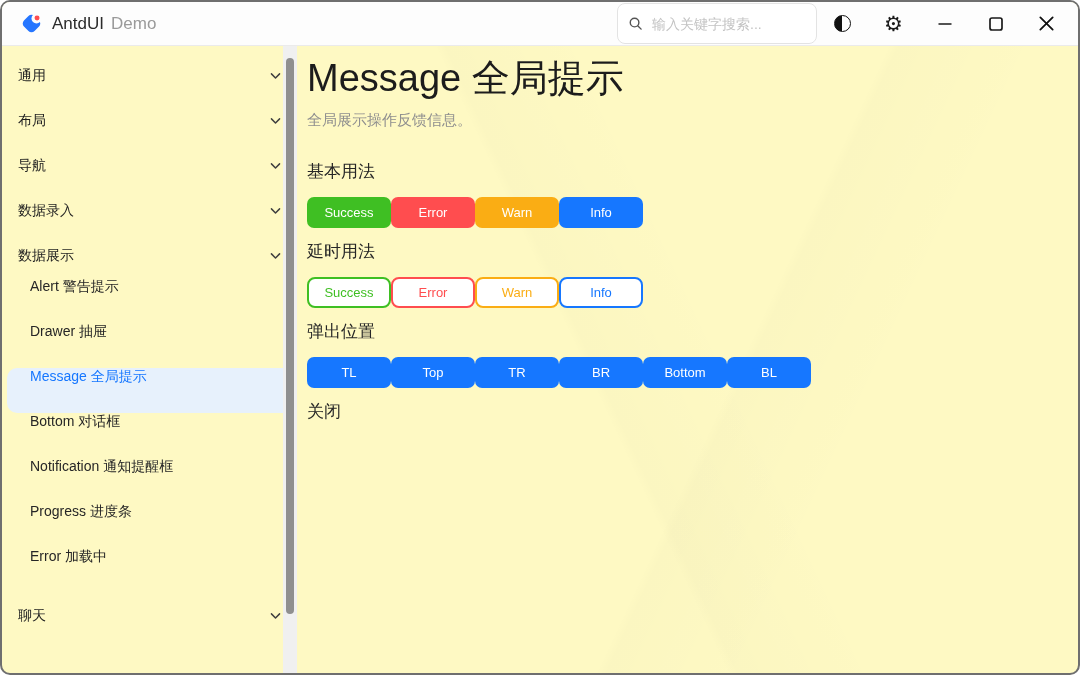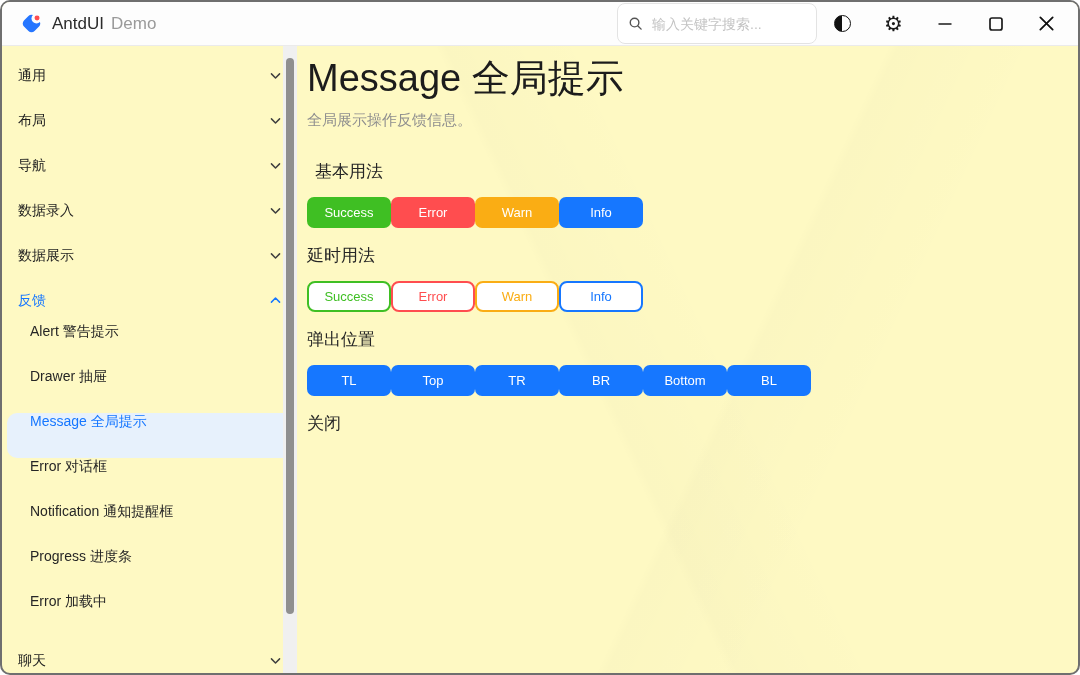--- a/index.html
+++ b/index.html
@@ -43,22 +43,22 @@
   .sb-track{position:absolute;top:0;right:1px;width:14px;height:100%;background:#f0f0f0;}
   .sb-thumb{position:absolute;top:12px;left:3px;width:8px;height:556px;
     background:#8f8f8f;border-radius:4px;}
   
   .content{flex:1;padding:10px 24px 0 9px;min-width:0;
     background:
       linear-gradient(115deg,rgba(0,0,0,0) 55%,rgba(0,0,0,0.012) 56%,rgba(0,0,0,0) 70%),
       linear-gradient(65deg,rgba(0,0,0,0) 40%,rgba(0,0,0,0.01) 41%,rgba(0,0,0,0) 55%);}
   .page-title{font-size:38px;font-weight:400;color:#1c1c1c;margin:0;line-height:1.2;}
   .page-subtitle{font-size:15px;color:#8f8f8f;margin-top:9px;}
-  .sec-h{font-size:17px;color:#262626;margin-top:16px;}
-  .sec-h.first{margin-top:30px;margin-left:8px;}
+  .sec-h{font-size:17px;color:#262626;margin-top:8px;}
+  .sec-h.first{margin-top:30px;}
   .btn-row{display:flex;margin-top:14px;margin-bottom:12px;}
   .btn{height:31px;min-width:84px;padding:0 10px;border-radius:7px;border:0;
     display:flex;align-items:center;justify-content:center;
     font-size:13px;color:#fff;cursor:pointer;font-family:inherit;}
   .btn.solid{background:var(--c);}
   .btn.outline{background:#fff;border:2px solid var(--c);color:var(--c);border-radius:8px;}
   .btn.small-text{font-size:12px;}
   .c-success{--c:var(--success);}
   .c-error{--c:var(--error);}
   .c-warning{--c:var(--warning);}
@@ -157,40 +157,32 @@
           </span>
       </div>
       <div class="nav-group">
         <span class="lbl">数据展示</span>
         <span class="chev">
             <svg width="13" height="13" viewBox="0 0 16 16">
               <path d="M3 6 L8 11 L13 6" fill="none" stroke="currentColor" stroke-width="1.8" stroke-linecap="round" stroke-linejoin="round"></path>
             </svg>
           </span>
       </div>
-      <div class="nav-group active">
-        <span class="lbl">反馈</span>
-        <span class="chev">
-            <svg width="13" height="13" viewBox="0 0 16 16">
-              <path d="M3 6 L8 11 L13 6" fill="none" stroke="currentColor" stroke-width="1.8" stroke-linecap="round" stroke-linejoin="round"></path>
-            </svg>
-          </span>
-      </div>
 
       <div class="nav-sub">
         <span>Alert 警告提示</span>
       </div>
       <div class="nav-sub">
         <span>Drawer 抽屉</span>
       </div>
       <div class="nav-sub selected">
         <span>Message 全局提示</span>
       </div>
       <div class="nav-sub">
-        <span>Error 对话框</span>
+        <span>Bottom 对话框</span>
       </div>
       <div class="nav-sub">
         <span>Notification 通知提醒框</span>
       </div>
       <div class="nav-sub">
         <span>Progress 进度条</span>
       </div>
       <div class="nav-sub">
         <span>Error 加载中</span>
       </div>

